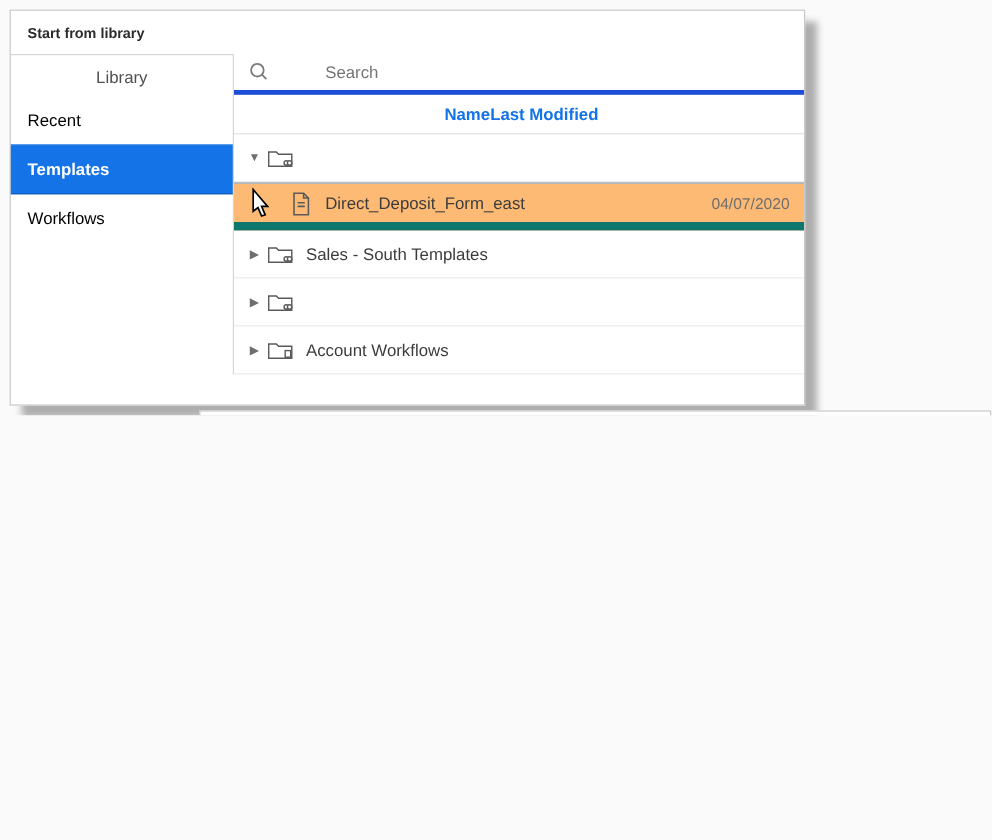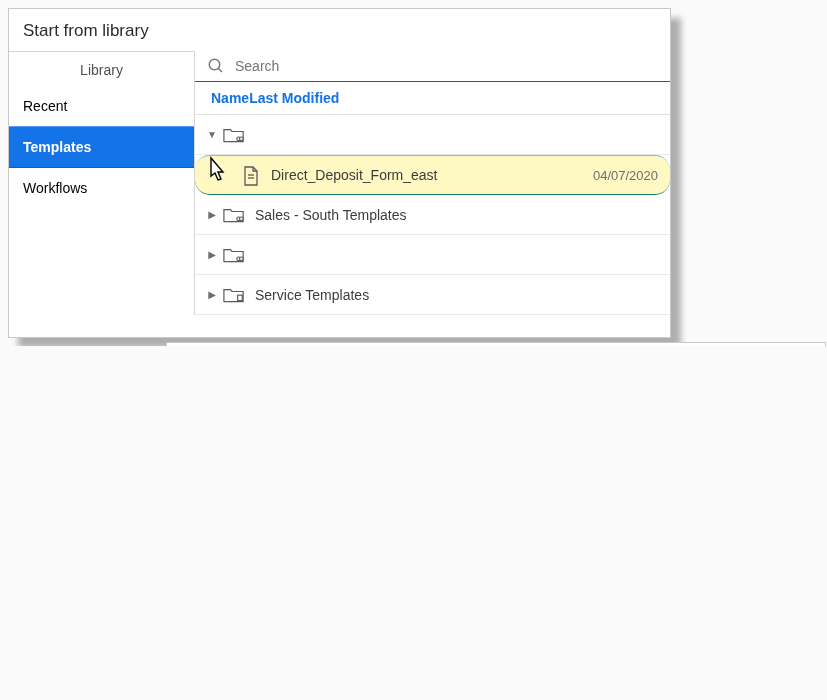--- a/index.html
+++ b/index.html
@@ -4,35 +4,35 @@
 <style>
   * { box-sizing: border-box; margin: 0; padding: 0; font-family: -apple-system, BlinkMacSystemFont, "Segoe UI", Arial, sans-serif; }
   body { background: #fafafa; padding: 8px; }
   .dialog { background: #fff; position: relative; }
   .dialog1 { width: 663px; height: 330px; border: 1px solid #c8c8c8; }
   .dialog1-shadow { position: absolute; left: 10px; top: 10px; width: 663px; height: 330px; background: rgba(0,0,0,0.3); filter: blur(3px); z-index: 0; }
   .dialog2-wrap { position: absolute; left: 158px; top: 334px; }
   .dialog2 { width: 660px; height: 358px; border: 1px solid #c8c8c8; }
   .dialog2-shadow { position: absolute; left: 10px; top: 10px; width: 660px; height: 358px; background: rgba(0,0,0,0.3); filter: blur(3px); z-index: 0; }
   .wrap { position: relative; }
-  .title { font-size: 17px; font-weight: 400; color: #2c2c2c; padding: 12px 14px 10px; }
+  .title { font-size: 12px; font-weight: 700; color: #2c2c2c; padding: 12px 14px 10px; }
   .body { display: flex; }
   .sidebar { width: 186px; border-right: 1px solid #d6d6d6; }
   .side-head { font-size: 14px; color: #505050; padding: 10px 14px 8px; text-align: center; }
   .side-item { font-size: 14px; color: #000000; padding: 12px 14px; cursor: pointer; }
   .side-item.active { background: #1473e6; color: #fff; font-weight: 600; border-top: 1px solid rgba(255,255,255,0.3); border-bottom: 1px solid rgba(0,0,0,0.2); }
   .main { flex: 1; }
-  .search-row { display: flex; align-items: center; padding: 6px 12px; border-bottom: 1px solid #1d4ed8; }
+  .search-row { display: flex; align-items: center; padding: 6px 12px; border-bottom: 4px solid #1d4ed8; gap: 36px; }
   .search-icon { width: 18px; height: 18px; margin-right: 10px; color: #7a7a7a; }
   .search-input { border: none; outline: none; font-size: 14px; color: #6e6e6e; flex: 1; background: transparent; }
-  .headers { display: flex; justify-content: flex-start; padding: 8px 12px 8px 16px; border-bottom: 1px solid #e2e2e2; }
+  .headers { display: flex; justify-content: center; padding: 8px 12px 8px 16px; border-bottom: 1px solid #e2e2e2; }
   .col-head { font-size: 14px; font-weight: 600; color: #1473e6; }
   .tree { }
   .row { display: flex; align-items: center; padding: 0 12px; height: 40px; border-bottom: 1px solid #eaeaea; font-size: 14px; color: #3c3c3c; }
-  .row.selected { background: #fef9c3; border-top: 1px solid #88b5e0; border-bottom: 1px solid #0f766e; border-radius: 15px; }
+  .row.selected { background: #fdba74; border-top: 1px solid #88b5e0; border-bottom: 7px solid #0f766e; }
   .caret { width: 10px; text-align: center; color: #6e6e6e; font-size: 10px; margin-right: 6px; }
   .caret.open { font-size: 10px; }
   .folder-icon { width: 22px; height: 18px; margin-right: 10px; position: relative; flex-shrink: 0; }
   .doc-icon { width: 16px; height: 18px; margin-right: 12px; flex-shrink: 0; }
   .indent { width: 36px; flex-shrink: 0; }
   .row-label { flex: 1; }
   .row-date { color: #6e6e6e; font-size: 13px; }
   .sidebar-border { border-top: 1px solid #d6d6d6; }
   .cursor { position: absolute; pointer-events: none; }
   .footer { display: flex; justify-content: flex-end; gap: 12px; padding: 14px 18px 0; }
@@ -102,21 +102,21 @@
                   <circle cx="17" cy="14" r="2" fill="#fff"></circle>
                   <circle cx="20" cy="14" r="2" fill="#fff"></circle>
                 </svg></span>
           </div>
           <div class="row">
             <span class="caret">▶</span>
             <span class="folder-icon"><svg viewBox="0 0 24 20" fill="none" stroke="#5a5a5a" stroke-width="1.3">
                   <path d="M1 4 h7 l2 2 h12 v11 h-21 z"></path>
                   <rect x="16" y="10" width="5" height="6" fill="#fff"></rect>
                 </svg></span>
-            <span class="row-label">Service Templates</span>
+            <span class="row-label">Account Workflows</span>
           </div>
         </div>
       </div>
     </div>
     <svg class="cursor" style="left:192px; top:146px;" width="30" height="34" viewBox="0 0 30 34">
         <path d="M10 3 v18 l4 -3 l3 7 l3 -1 l-3 -7 l5 0 z" fill="#fff" stroke="#000" stroke-width="1.4"></path>
       </svg>
   </div>
 
   <div class="dialog2-wrap">

